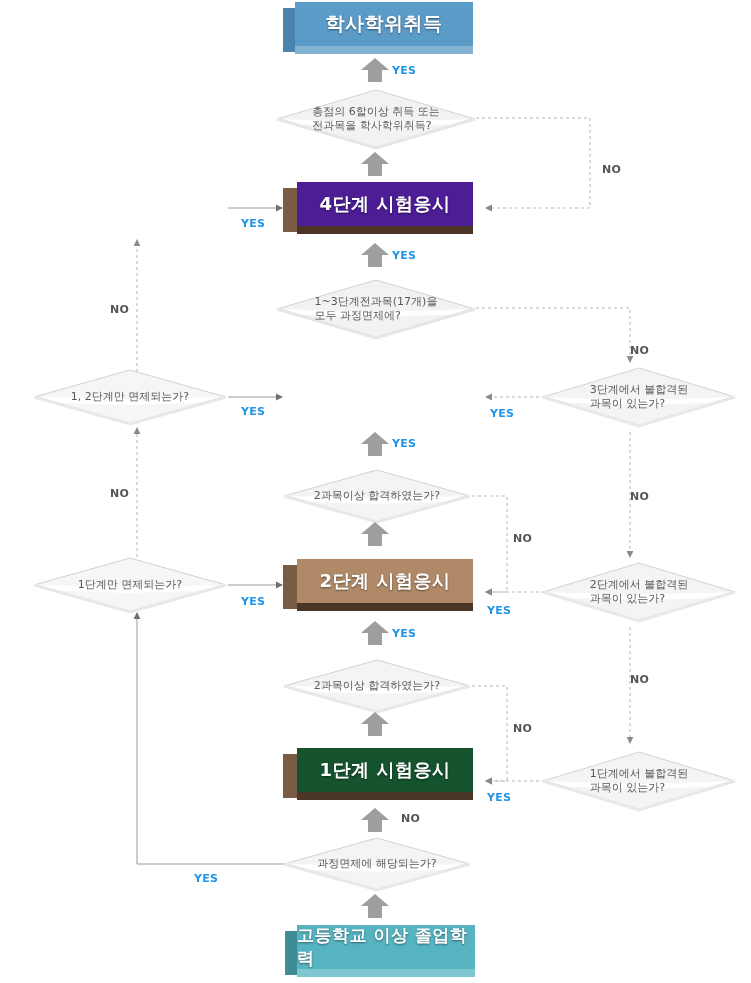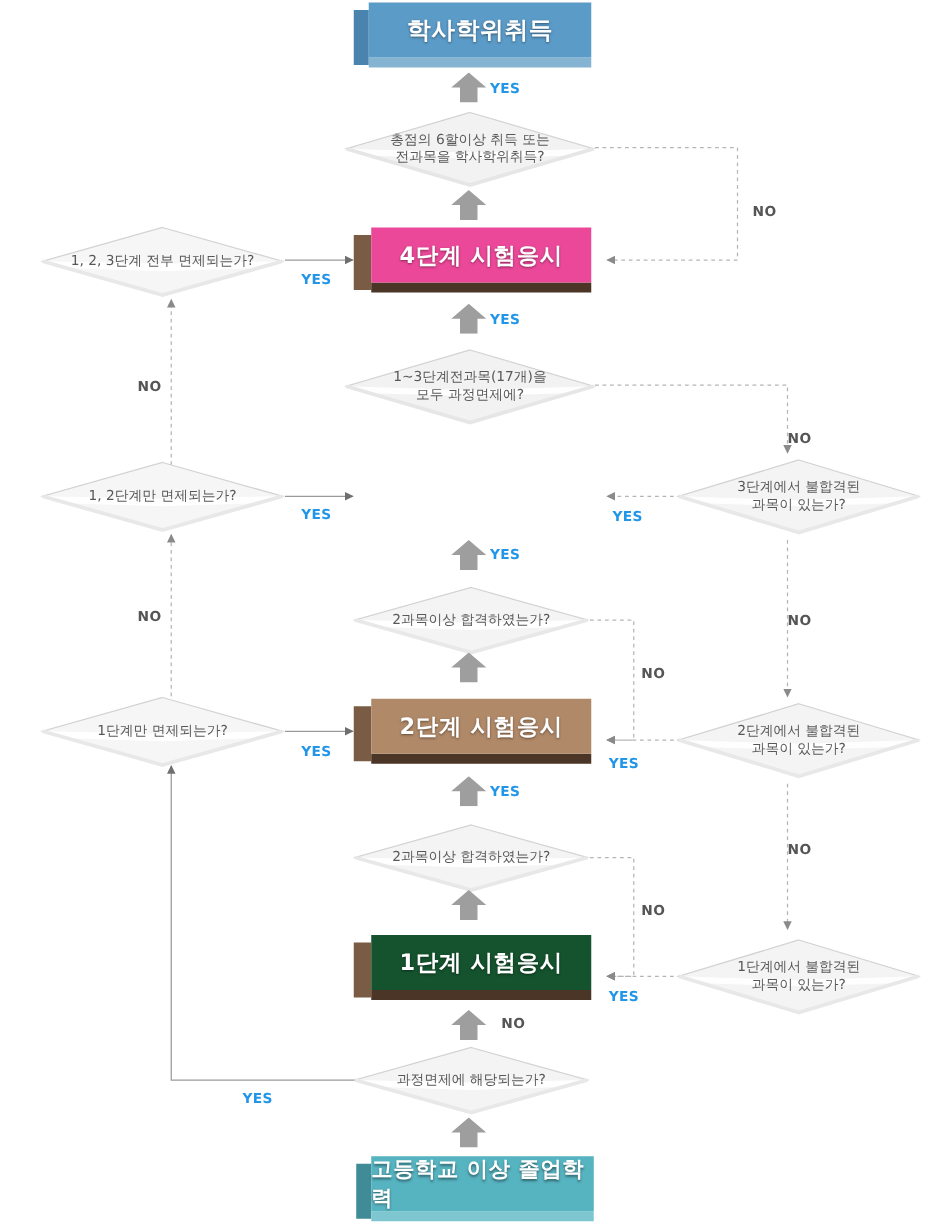--- a/index.html
+++ b/index.html
@@ -21,21 +21,21 @@
   }
   .box3d .side{position:absolute;left:0;top:0;}
   .box3d .bottom{position:absolute;}
 
   
   .dia{position:absolute;}
   .dia svg{position:absolute;left:0;top:0;overflow:visible;}
   .dia .dtext{
     position:absolute;left:0;top:0;width:100%;height:100%;
     display:flex;align-items:center;justify-content:center;
-    text-align:center;color:#585858;font-size:11px;line-height:14px;
+    text-align:left;color:#585858;font-size:11px;line-height:14px;
     white-space:pre-line;pointer-events:none;
   }
 
   
   .lbl{position:absolute;font-size:11px;font-weight:bold;letter-spacing:.3px;}
   .lbl.yes{color:#2196e8;}
   .lbl.no{color:#555555;}
 
   
   .fatarrow{position:absolute;}
@@ -110,35 +110,25 @@
       <span><span>총점의 6할이상 취득 또는</span><br><span>전과목을 학사학위취득?</span></span>
     </div>
   </div>
 
   <div class="fatarrow" style="left:360px;top:152px;width:30px;height:24px;">
     <svg viewBox="0 0 30 24" width="30" height="24">
       <path d="M15,0 L29,12 L22,12 L22,24 L8,24 L8,12 L1,12 Z" fill="#9e9e9e"></path>
     </svg>
   </div>
 
-  <div class="dia" style="left:32px;top:180px;width:196px;height:58px;">
-    <svg width="196" height="58" viewBox="0 0 196 58">
-      <polygon points="98,2 194,29 98,56 2,29" fill="#f6f6f6" stroke="#d2d2d2" stroke-width="1"></polygon>
-      <polygon points="98,31 194,29 194,34 98,37 2,34 2,29" fill="#ffffff" opacity="0.95"></polygon>
-      <polyline points="2,29 98,56 194,29" fill="none" stroke="#e8e8e8" stroke-width="3"></polyline>
-    </svg>
-    <div class="dtext" style="padding-bottom:8px;">
-      <span>1, 2, 3단계 전부 면제되는가?</span>
-    </div>
-  </div>
 
   <div class="box3d" style="left:283px;top:182px;width:190px;height:52px;">
     <div class="side" style="width:14px;height:44px;top:6px;left:0;background:#7a5c44;"></div>
     <div class="bottom" style="left:14px;top:44px;width:176px;height:8px;background:#4a3526;"></div>
-    <div class="face" style="left:14px;top:0;width:176px;height:44px;background:#ec4899;font-size:18px;">
+    <div class="face" style="left:14px;top:0;width:176px;height:44px;background:#4c1d95;font-size:18px;">
       <span>4단계 시험응시</span>
     </div>
   </div>
 
   <div class="fatarrow" style="left:360px;top:243px;width:30px;height:24px;">
     <svg viewBox="0 0 30 24" width="30" height="24">
       <path d="M15,0 L29,12 L22,12 L22,24 L8,24 L8,12 L1,12 Z" fill="#9e9e9e"></path>
     </svg>
   </div>
 

